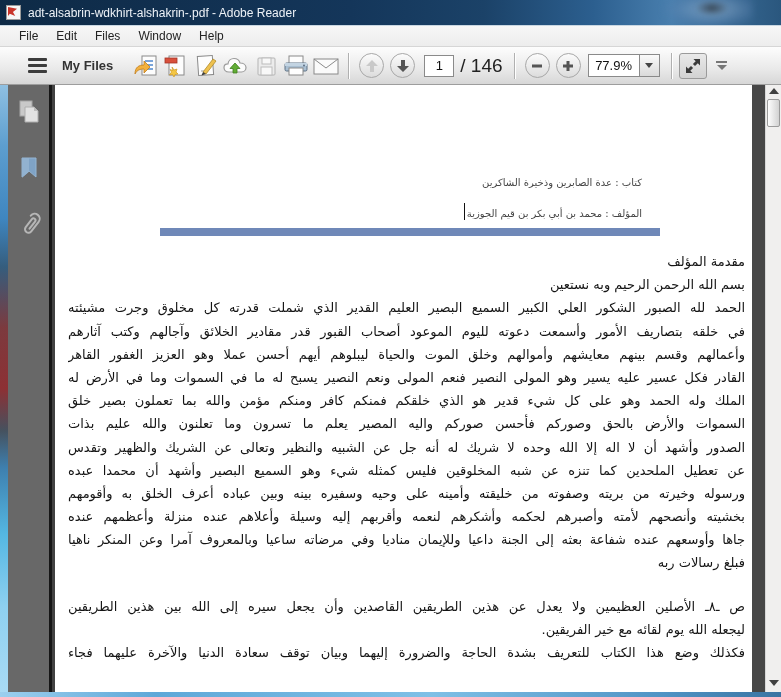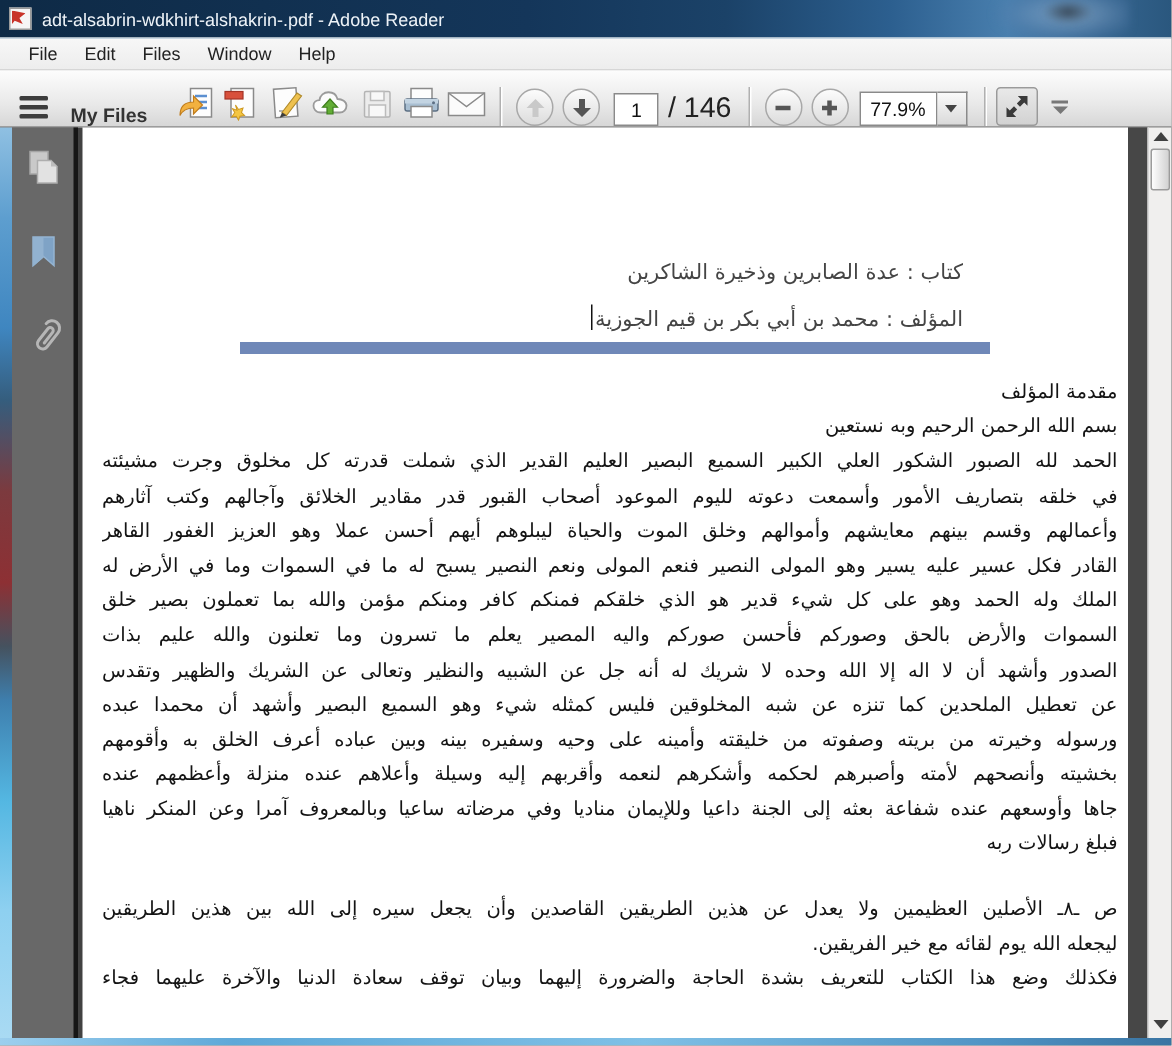--- a/index.html
+++ b/index.html
@@ -23,21 +23,21 @@
 
   
   #menubar { position:absolute; top:25px; left:0; width:781px; height:22px;
     background:linear-gradient(#f7f7f7,#ededed); border-top:1px solid #c9d7e2;
     border-bottom:1px solid #d6d6d6; display:flex; align-items:center; padding-left:10px; }
   .menu-item { font-size:12px; color:#222; padding:2px 9px; cursor:default; }
 
   
   #toolbar { position:absolute; top:47px; left:0; width:781px; height:38px;
     background:linear-gradient(#fdfdfd,#e9e9e9 60%,#d7d7d7);
-    border-bottom:1px solid #9d9d9d; display:flex; align-items:flex-end; padding:0 9px; }
+    border-bottom:1px solid #9d9d9d; display:flex; align-items:center; padding:0 24px; }
   .tb-sep { width:1px; height:26px; background:#b0b0b0; margin:0 7px; flex:0 0 auto; box-shadow:1px 0 0 #fff; }
   .tb-btn { width:30px; height:30px; display:flex; align-items:center; justify-content:center;
     border-radius:3px; flex:0 0 auto; }
   #hamburger { width:26px; height:26px; display:flex; flex-direction:column; justify-content:center; gap:3px; margin:0 6px 0 4px; }
   #hamburger span { display:block; width:19px; height:3px; background:#3c3c3c; border-radius:1px; }
   #myfiles { font-size:13px; font-weight:bold; color:#333; margin:0 18px 0 2px; white-space:nowrap; }
   .circle-btn { width:25px; height:25px; border-radius:50%;
     background:linear-gradient(#fcfcfc,#dcdcdc); border:1px solid #a8a8a8;
     display:flex; align-items:center; justify-content:center; margin:0 3px; flex:0 0 auto; }
   #page-input { width:30px; height:22px; border:1px solid #8a8a8a; background:#fff;
@@ -75,21 +75,21 @@
   #scroll-dn { position:absolute; bottom:6px; left:3px; width:0; height:0;
     border-left:5px solid transparent; border-right:5px solid transparent; border-top:6px solid #404040; }
 
   
   #edge-bottom { position:absolute; bottom:0; left:0; width:781px; height:5px;
     background:linear-gradient(90deg,#9ccfee,#5ea8d8 20%,#7fc0e6 55%,#4f93c4 85%,#3a74a2 100%); }
 
   
   #doc { position:absolute; inset:0; direction:rtl; }
   #heading { position:absolute; top:82px; right:110px; text-align:right;
-    font-family:"DejaVu Sans", sans-serif; font-size:14px; color:#454545; line-height:31px; white-space:nowrap; }
+    font-family:"DejaVu Sans", sans-serif; font-size:10px; color:#454545; line-height:31px; white-space:nowrap; }
   #heading .cursor { display:inline-block; width:1px; height:17px; background:#111; vertical-align:-3px; margin-right:2px; }
   #divider { position:absolute; top:143px; left:105px; width:500px; height:8px; }
   #bodytext { position:absolute; top:165px; right:7px; left:13px;
     font-family:"DejaVu Sans", sans-serif; font-size:13px; color:#141414; }
   .bline { height:23.2px; line-height:23.2px; white-space:nowrap; overflow:hidden; direction:rtl; }
   .a-j { text-align:justify; text-align-last:justify; white-space:normal; word-spacing:1px; }
   .a-r { text-align:right; }
   .a-spacer { height:20px; }
 
   svg { display:block; }

